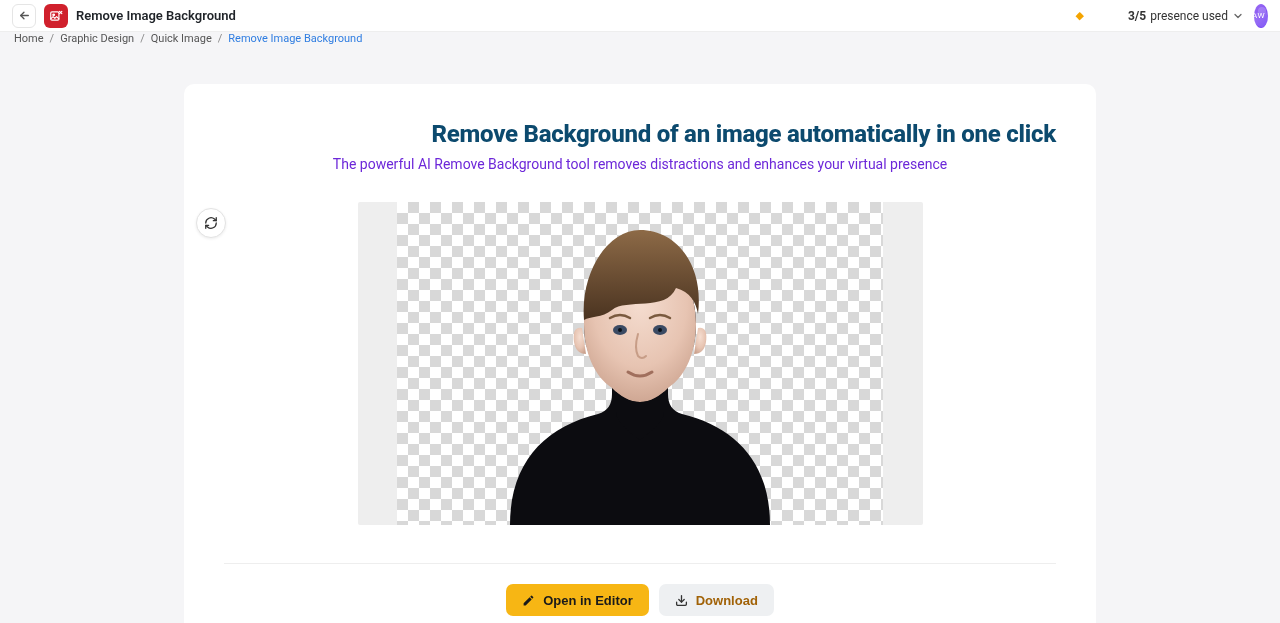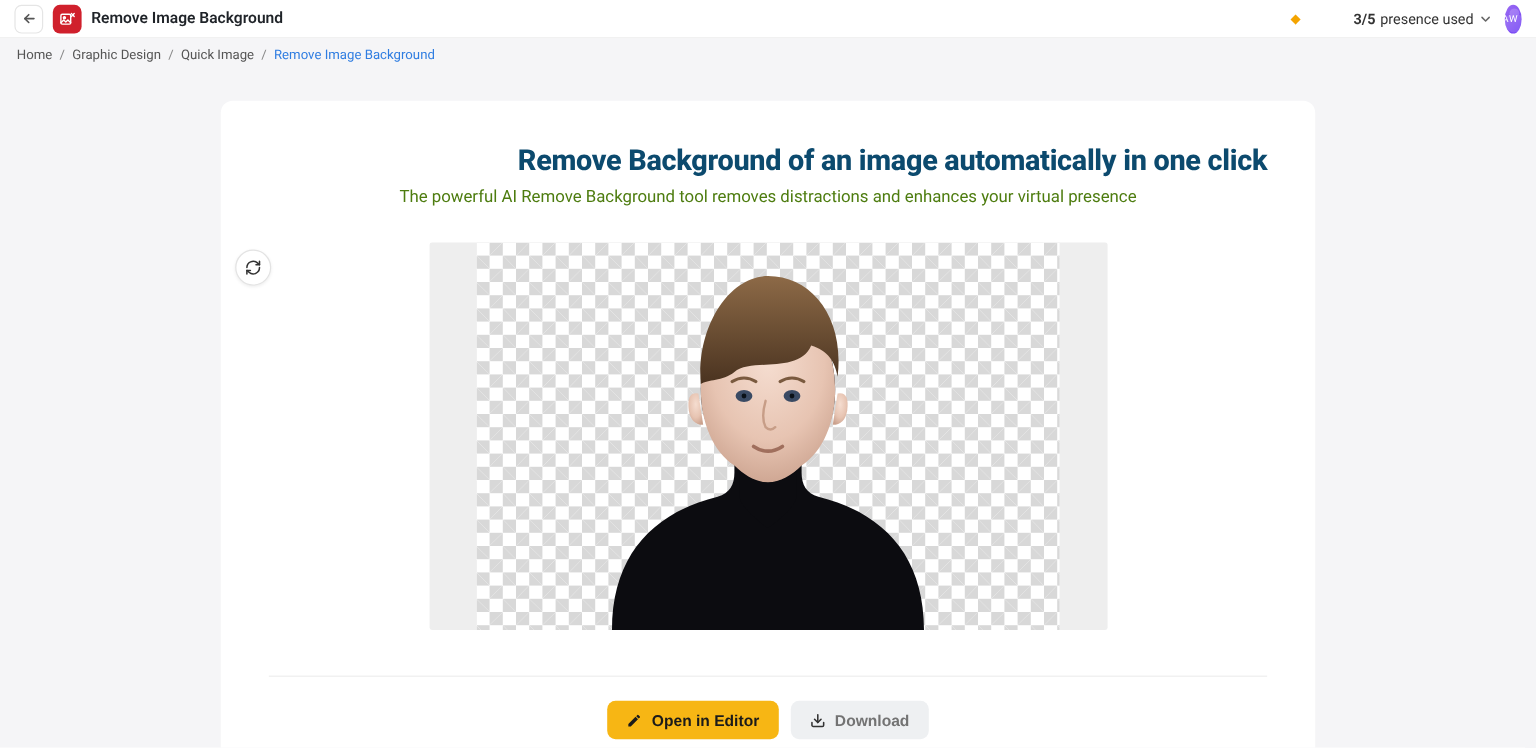--- a/index.html
+++ b/index.html
@@ -52,21 +52,21 @@
     padding-right: 3px;
     color: #fff; font-size: 8px; font-weight: 400; letter-spacing: .5px;
     position: relative; overflow: hidden;
   }
   .avatar::before{
     content:""; position:absolute; left:4px; top:3px; width:8px; height:8px; border-radius:50%;
     background:#fff3; box-shadow: 0 8px 0 4px #fff2;
   }
   
   .crumbs {
-    display: flex; align-items: flex-end; gap: 6px;
+    display: flex; align-items: flex-start; gap: 6px;
     height: 20px; padding: 0 14px;
     font-size: 11px; color: #555;
     background: #f5f5f7;
   }
   .crumbs a { color: #555; text-decoration: none; }
   .crumbs .sep { color: #888; }
   .crumbs .active { color: #2f7de1; }
   
   .card {
     width: 912px;
@@ -78,21 +78,21 @@
   .hero-title {
     text-align: right;
     font-size: 24px;
     font-weight: 800;
     color: #0c4a6e;
     letter-spacing: -.01em;
   }
   .hero-sub {
     text-align: center;
     font-size: 14px;
-    color: #4d7c0f;
+    color: #6d28d9;
     margin-top: 8px;
   }
   .stage-wrap { position: relative; margin-top: 30px; }
   .refresh-btn {
     position: absolute; left: -28px; top: 6px;
     width: 30px; height: 30px;
     border-radius: 50%;
     background: #fff;
     border: 1px solid #e3e3e3;
     box-shadow: 0 1px 3px rgba(0,0,0,.08);
@@ -122,21 +122,21 @@
   .subject { position:absolute; left:50%; bottom:0; transform:translateX(-50%); width:300px; height:100%; }
   .divider { border-top:1px solid #eee; margin: 38px 0 20px; }
   .actions { display:flex; gap:10px; justify-content:center; }
   .btn {
     display:inline-flex; align-items:center; gap:8px;
     height:32px; padding:12px 16px;
     border-radius:7px; font-size:13px; font-weight:600;
     cursor:pointer; border:none;
   }
   .btn-primary { background:#f7b614; color:#1a1a1a; }
-  .btn-secondary { background:#eef0f2; color:#737373; }
+  .btn-secondary { background:#eef0f2; color:#a16207; }
   svg { display:block; }
 </style>
 </head>
 <body>
 
 <div class="topbar">
   <div class="topbar-left">
     <button class="back-btn">
       <svg width="13" height="13" viewBox="0 0 24 24" fill="none" stroke="#555" stroke-width="2.5" stroke-linecap="round" stroke-linejoin="round">
           <line x1="19" y1="12" x2="5" y2="12"></line>

